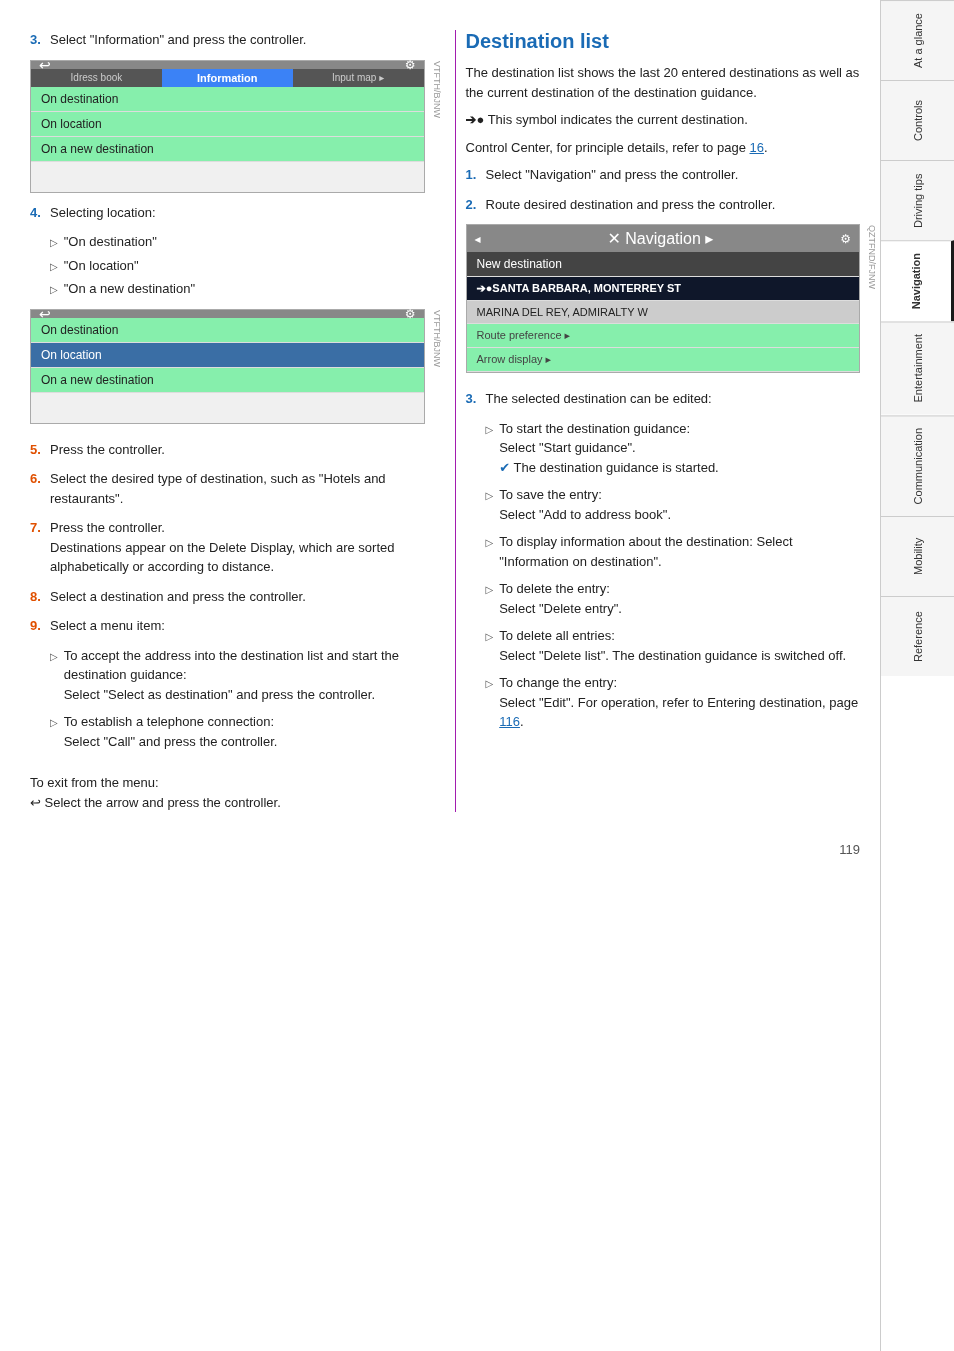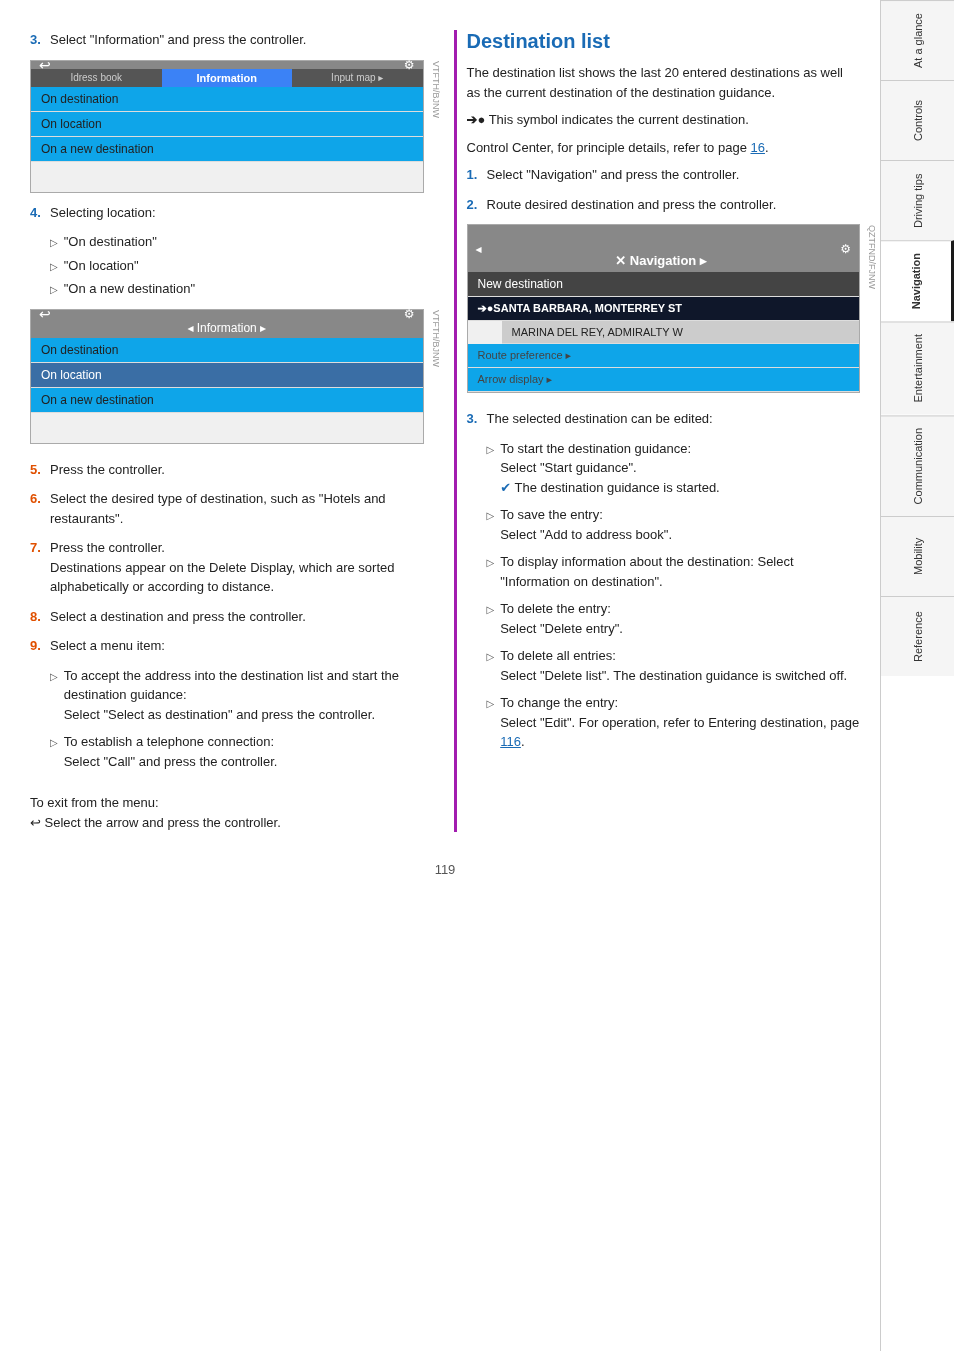--- a/index.html
+++ b/index.html
@@ -57,21 +57,21 @@
     }
 
     .col-left {
       flex: 1;
       padding-right: 10px;
     }
 
     .col-right {
       flex: 1;
       padding-left: 10px;
-      border-left: 3px solid #a21caf;
+      border-left: 1px solid #a21caf;
     }
 
     
     .numbered-item {
       display: flex;
       gap: 6px;
       margin-bottom: 10px;
       line-height: 1.5;
     }
 
@@ -148,21 +148,21 @@
 
     .screen-tab.active-tab {
       background: #3b82f6;
       color: #fff;
       font-weight: bold;
     }
 
     .screen-row {
       padding: 5px 10px;
       border-bottom: 1px solid #ddd;
-      background: #0ea5e9;
+      background: #86efac;
       font-size: 12px;
     }
 
     .screen-row.highlighted {
       background: #3a6ea5;
       color: #fff;
     }
 
     .screen-row.dark {
       background: #444;
@@ -182,42 +182,41 @@
       align-items: center;
       justify-content: space-between;
       padding: 4px 8px;
     }
 
     .nav-arrow {
       font-size: 12px;
     }
 
     .nav-title {
-      font-size: 13px;
-      font-weight: bold;
-      margin-top: 24px;
+      font-size: 16px;
+      font-weight: normal;
     }
 
     
     .dest-heading {
       font-size: 20px;
       font-weight: bold;
       color: #1a6bb5;
       margin-bottom: 10px;
     }
 
     
     .blue-link {
       color: #1a6bb5;
       text-decoration: underline;
     }
 
     
     .page-footer {
-      text-align: center;
+      text-align: right;
       margin-top: 30px;
       font-size: 13px;
       color: #555;
     }
 
     
     .step-text {
       line-height: 1.5;
     }
 
@@ -290,21 +289,20 @@
           <span class="triangle">▷</span>
           <span>"On a new destination"</span>
         </div>
       </div>
 
       <div class="screen-box" style="position:relative; margin-top:10px;">
         <div class="screen-header">
           <span class="back-arrow">↩</span>
           <span style="position:absolute;right:8px;">⚙</span>
         </div>
-        <div style="background:#888;color:#fff;text-align:center;padding:3px;font-size:12px;">◂ Information ▸</div>
         <div class="screen-row">On destination</div>
         <div class="screen-row highlighted">On location</div>
         <div class="screen-row">On a new destination</div>
         <div style="height:30px;background:#f0f0f0;"></div>
         <span class="screen-caption">VTFTH/BJNW</span>
       </div>
 
       <div class="numbered-item section-break">
         <span class="num num-orange">5.</span>
         <span>Press the controller.</span>
@@ -384,21 +382,21 @@
       </div>
 
       <div class="screen-box" style="position:relative;">
         <div class="nav-screen-header">
           <span class="nav-arrow">◂</span>
           <span class="nav-title">✕ Navigation ▸</span>
           <span>⚙</span>
         </div>
         <div class="screen-row dark">New destination</div>
         <div class="screen-row" style="background:#0f172a;color:#fff;font-weight:bold;font-size:11px;">➔●SANTA BARBARA, MONTERREY ST</div>
-        <div class="screen-row" style="background:#ccc;font-size:11px;margin-left:34px;">MARINA DEL REY, ADMIRALTY W</div>
+        <div class="screen-row" style="background:#ccc;font-size:11px;">MARINA DEL REY, ADMIRALTY W</div>
         <div class="screen-row arrow-row">Route preference ▸</div>
         <div class="screen-row arrow-row">Arrow display ▸</div>
         <span class="screen-caption">QZTFND/FJNW</span>
       </div>
 
       <div class="numbered-item section-break">
         <span class="num">3.</span>
         <span>The selected destination can be edited:</span>
       </div>
 

